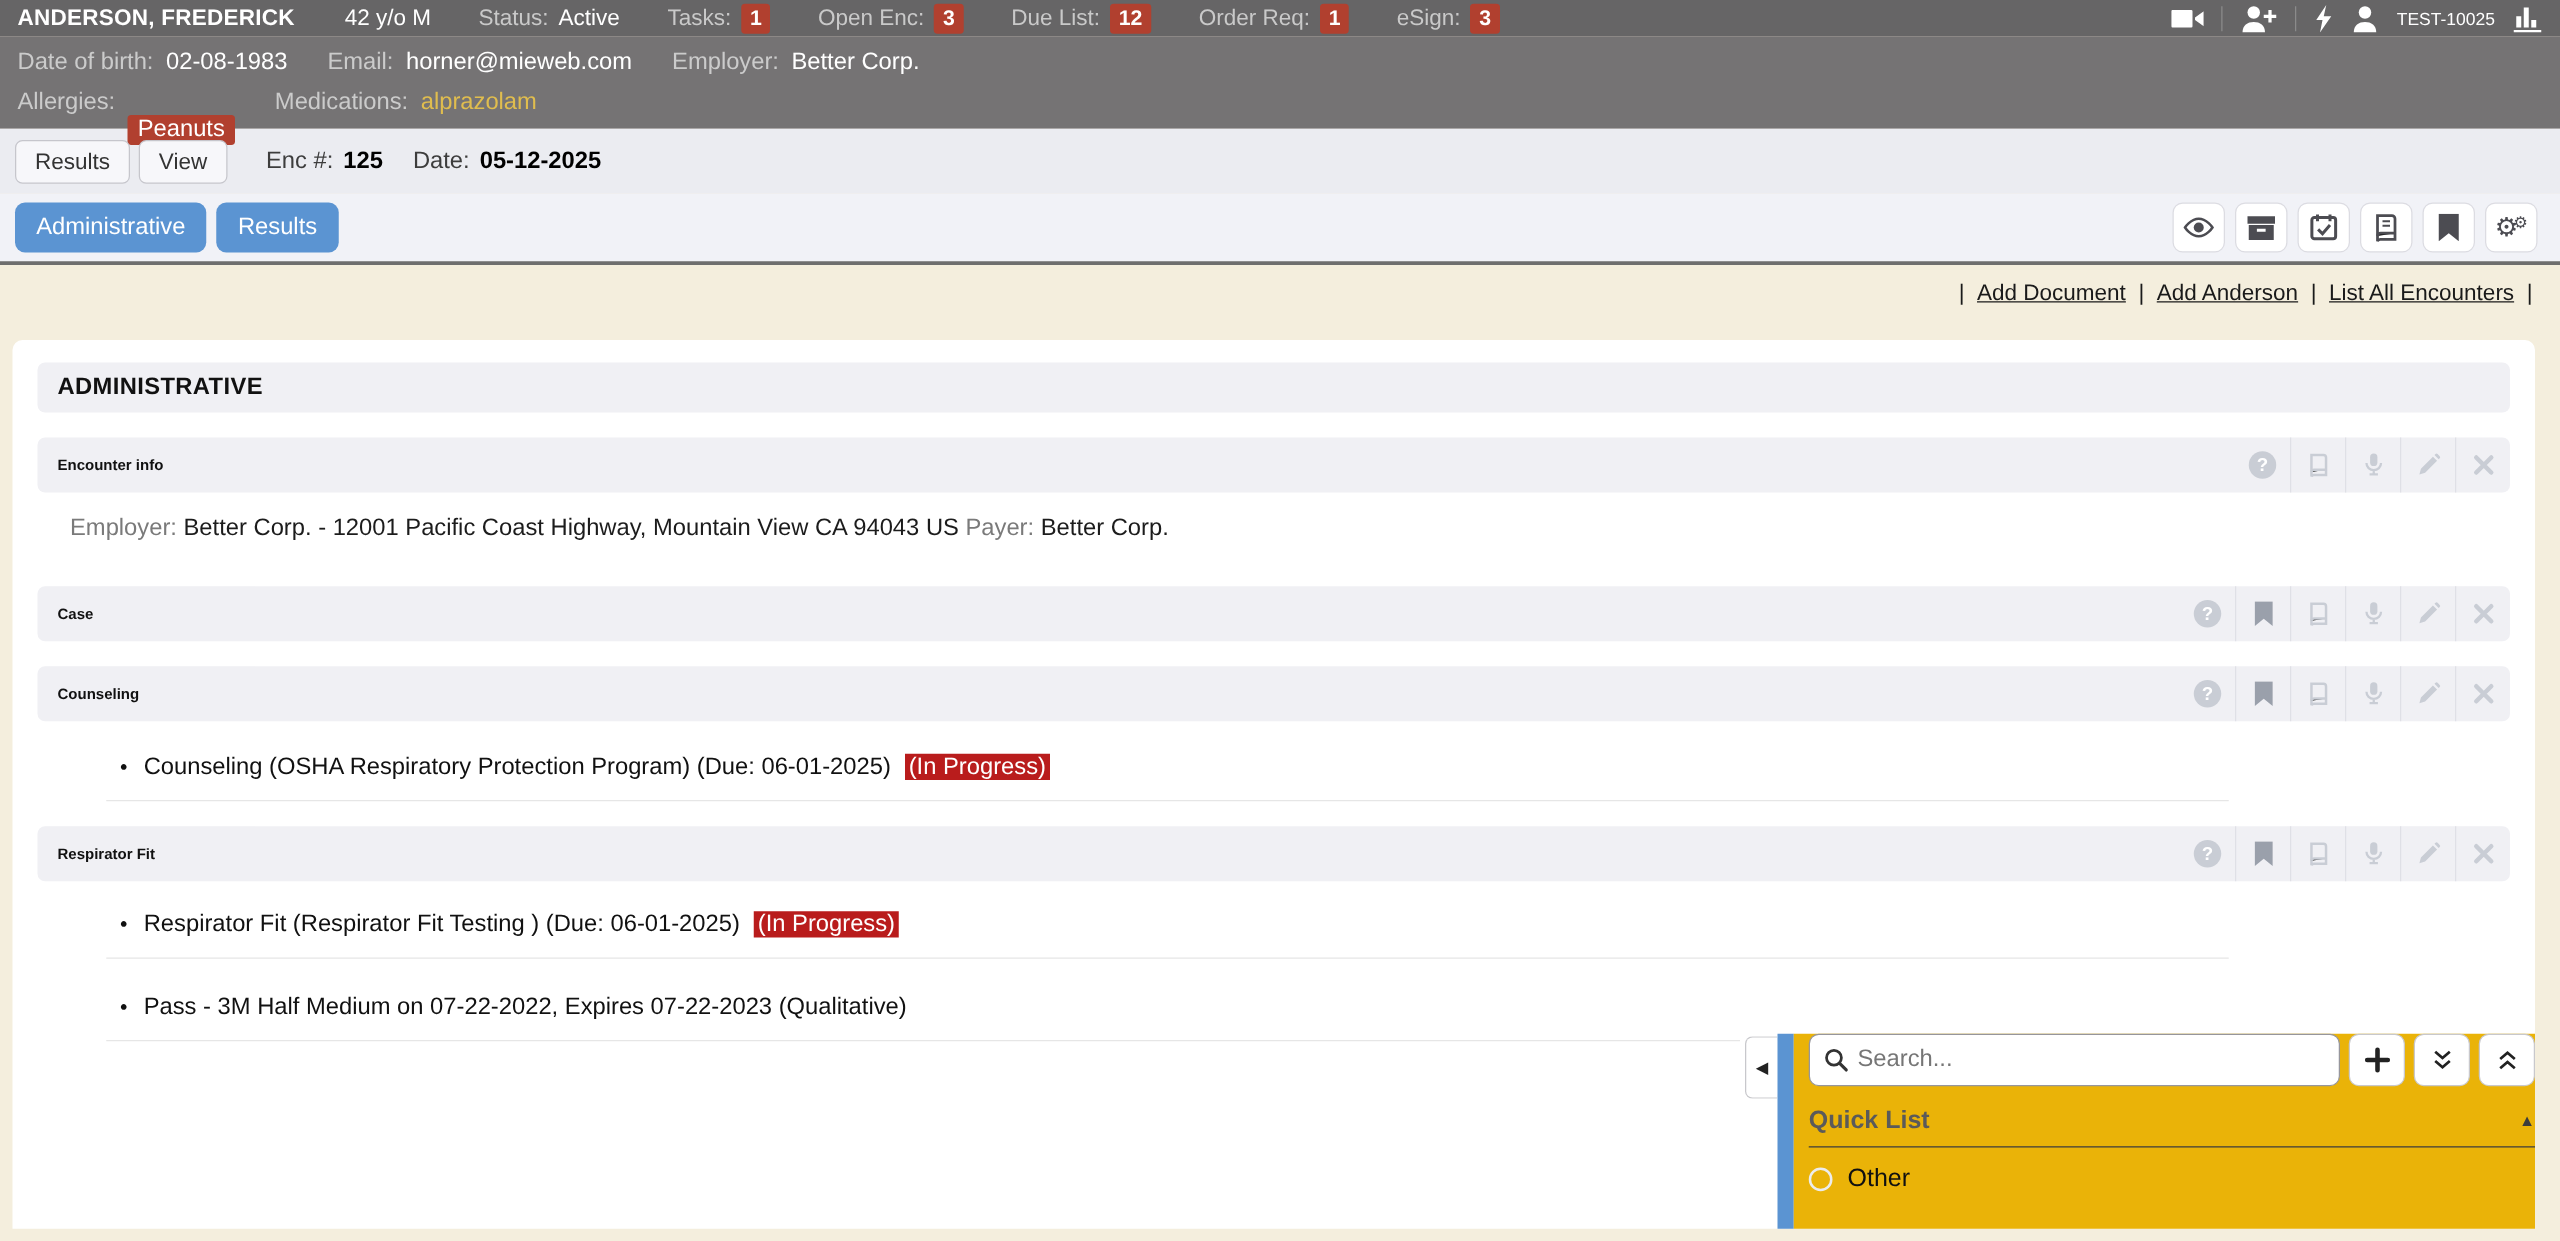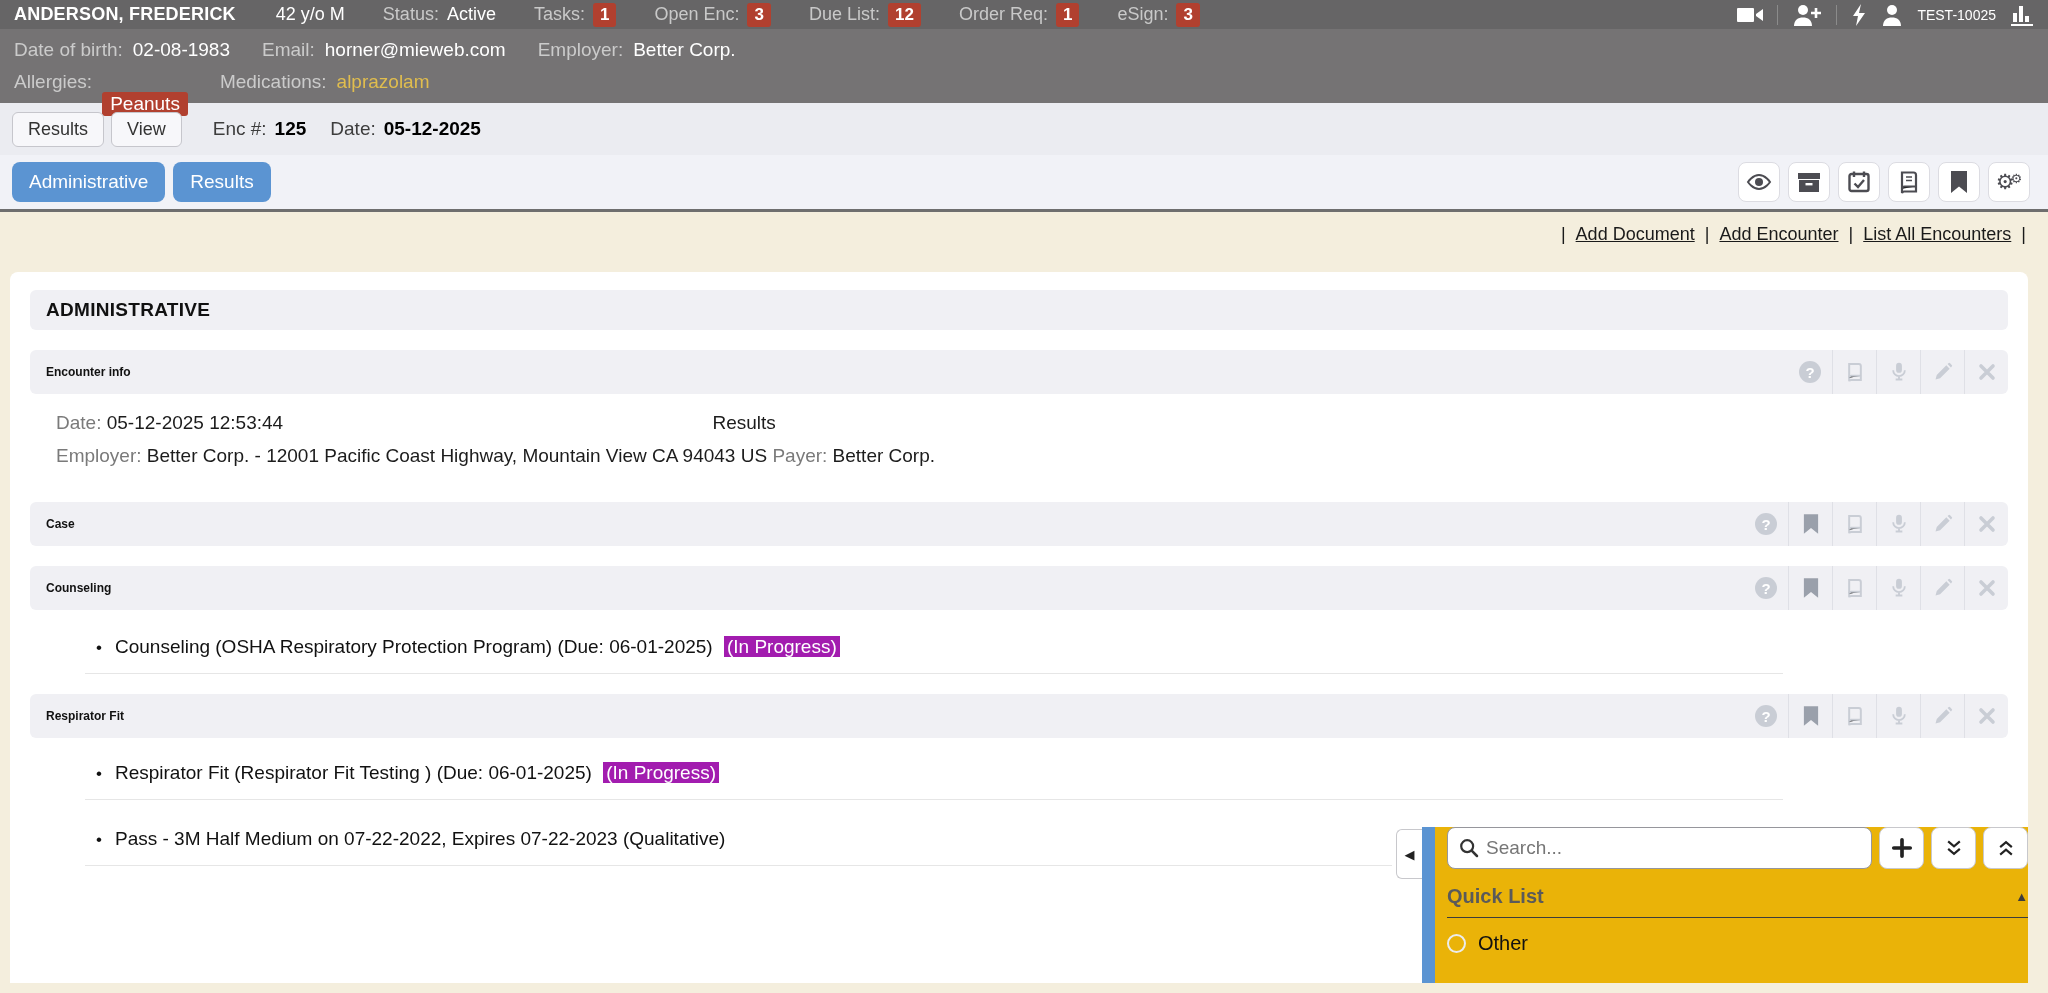--- a/index.html
+++ b/index.html
@@ -72,21 +72,21 @@
            font-weight:bold; font-size:15px; display:flex; align-items:center; justify-content:center; }
 
   .einfo { padding:12px 0 10px 26px; font-size:19px; line-height:33px; color:#1c1c1c; }
   .einfo .lbl2 { color:#7a7a7a; }
   .einfo .sp { display:inline-block; width:28px; }
   .results-right { margin-left:424px; }
 
   .bullet-row { display:flex; align-items:baseline; padding-left:66px; font-size:19px; color:#111; }
   .dot { margin-right:13px; font-size:17px; }
   .mt26 { margin-top:26px; } .mt24 { margin-top:24px; } .mt28 { margin-top:28px; }
-  .inprog { background:#a21caf; color:#fff; padding:0 3px; margin-left:6px; }
+  .inprog { background:#b91c1c; color:#fff; padding:0 3px; margin-left:6px; }
   .sep-long  { border-bottom:1px solid #e6e6e6; margin:15px 225px 0 55px; }
   .sep-short { border-bottom:1px solid #e6e6e6; margin:15px 616px 0 55px; }
 
   
   .panel { position:absolute; right:0; top:555px; width:632px; display:flex; }
   .collapse-tab { width:26px; height:50px; margin-top:2px; background:#fff;
                   border:1px solid #c8c8cc; border-right:none; border-radius:6px 0 0 6px;
                   display:flex; align-items:center; justify-content:center; font-size:13px;
                   color:#222; cursor:pointer; }
   .bluebar { width:13px; background:#5b94d2; min-height:156px; }
@@ -242,21 +242,21 @@
       <span class="gears">⚙<span class="g2">⚙</span></span>
     </span>
   </span>
 </div>
 
 <div class="content">
   <div class="linksrow">
     <span class="pipe">|</span>
     <a>Add Document</a>
     <span class="pipe">|</span>
-    <a>Add Encounter</a>
+    <a>Add Anderson</a>
     <span class="pipe">|</span>
     <a>List All Encounters</a>
     <span class="pipe">|</span>
   </div>
 
   <div class="card">
     <div class="titlebar">ADMINISTRATIVE</div>
 
     <div class="shead">
       <span class="stitle">Encounter info</span>
@@ -282,25 +282,20 @@
             </svg>
         </span>
         <span class="hicon">
           <svg width="18" height="18" viewBox="0 0 18 18">
               <path stroke="currentColor" stroke-width="3.6" stroke-linecap="round" d="M3 3l12 12M15 3 3 15"></path>
             </svg>
         </span>
       </span>
     </div>
     <div class="einfo">
-      <div>
-        <span class="lbl2">Date:</span>
-        <span>05-12-2025 12:53:44</span>
-        <span class="results-right">Results</span>
-      </div>
       <div>
         <span class="lbl2">Employer:</span>
         <span>Better Corp. - 12001 Pacific Coast Highway, Mountain View CA 94043 US</span>
         <span class="lbl2">Payer:</span>
         <span>Better Corp.</span>
       </div>
     </div>
 
     <div class="shead">
       <span class="stitle">Case</span>

